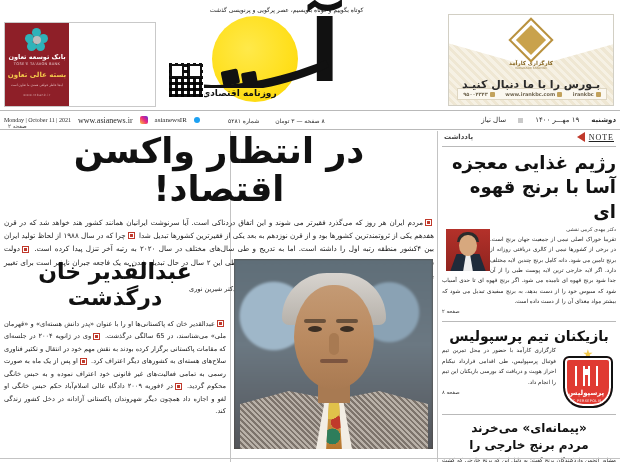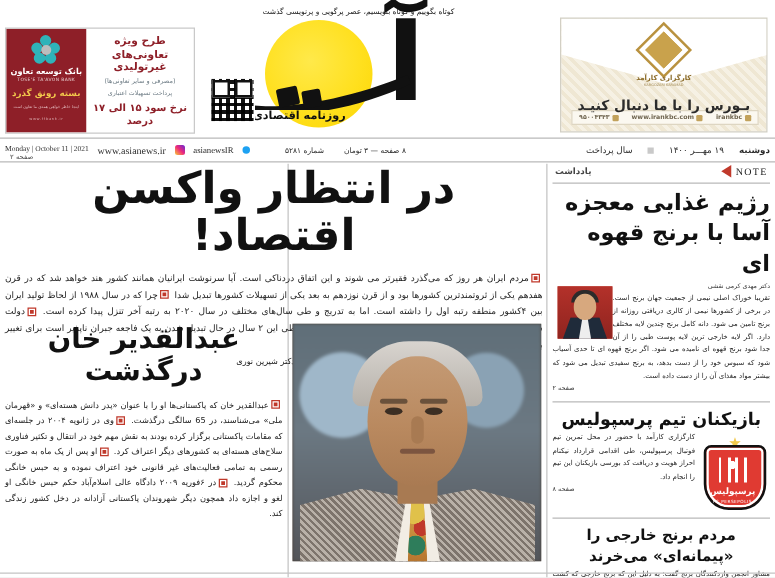--- a/index.html
+++ b/index.html
@@ -232,21 +232,21 @@
       linear-gradient(180deg,#d9a64c,#b5742e);
     clip-path:polygon(20% 0,80% 0,100% 100%,0 100%);
   }
 
   
   .rightcol{position:absolute;left:442px;top:0;width:174px;}
   .note-bar{display:flex;align-items:center;justify-content:space-between;padding:1px 2px 2px 2px;}
   .note-fa{font-size:7px;color:#444;font-weight:bold;}
   .note-en{
     font-family:"Liberation Serif",serif;font-size:8px;letter-spacing:1px;color:#222;
-    display:flex;align-items:center;gap:4px;direction:ltr;
+    display:flex;align-items:center;gap:4px;direction:ltr;text-decoration:underline;
   }
   .flag{width:0;height:0;border-top:5px solid transparent;border-bottom:5px solid transparent;
         border-right:8px solid #c0392b;}
   .hr{height:1px;background:#b9b9b9;margin:2px 0 4px 0;}
   .hr2{height:1px;background:#b9b9b9;margin:7px 0 5px 0;}
 
   .note-head{font-size:18px;font-weight:bold;text-align:right;line-height:1.35;color:#111;}
   .note-body-wrap{position:relative;}
   .note-photo{
     float:left;width:44px;height:42px;margin:3px 0 2px 4px;overflow:hidden;background:#c0392b;
@@ -311,31 +311,23 @@
         <div class="flower">
           <i></i>
             <i></i>
             <i></i>
             <i></i>
             <i></i>
             <span></span>
         </div>
         <div class="bank-name">بانک توسعه تعاون</div>
         <div class="bank-name-en">TOSE'E TA'AVON BANK</div>
-        <div class="bank-pkg">بسته رونق گذرد</div>
+        <div class="bank-pkg">بسته عالی تعاون</div>
         <div class="bank-sub">اینجا خاطر خواهی همه‌ی ما تعاون است</div>
         <div class="bank-url">www.ttbank.ir</div>
-      </div>
-      <div class="text-side">
-        <div class="ad-h1">طرح ویژه تعاونی‌های غیرتولیدی</div>
-        <div class="ad-h2">(مصرفی و سایر تعاونی‌ها)</div>
-        <div class="ad-h3">پرداخت تسهیلات اعتباری</div>
-        <div class="ad-rate">نرخ سود ۱۵ الی ۱۷ درصد</div>
-        <div class="ad-rate">بازپرداخت حداکثر ۴۸ ماهه</div>
-
       </div>
     </div>
 
     <div class="masthead">
       <div class="tagline">کوتاه بگوییم و کوتاه بنویسیم، عصر پرگویی و پرنویسی گذشت</div>
       <div class="sun"></div>
       <div class="logo-alef">آ</div>
       <div class="logo-swoosh">
         <svg width="132" height="30" viewBox="0 0 132 30">
           <path d="M2 26 C 30 30, 80 22, 128 2 L 131 9 C 84 31, 32 38, 1 31 Z" fill="#111"></path>
@@ -382,32 +374,32 @@
       <span class="tw-dot"></span>
     </div>
     <div class="info-mid">
       <span><span>۸ صفحه</span> — <span>۳ تومان</span></span>
       <span>شماره ۵۲۸۱</span>
     </div>
     <div class="info-right">
       <span class="day">دوشنبه</span>
       <span>۱۹ مهـــر ۱۴۰۰</span>
       <span class="sq"></span>
-      <span>سال پرداخت</span>
+      <span>سال نیاز</span>
     </div>
   </div>
 
   <div class="columns">
     <div class="vrule r1"></div>
     <div class="vrule r2"></div>
 
     <div class="lead">
       <div class="lead-head">در انتظار واکسن اقتصاد!</div>
       <div class="lead-body">
-        <span class="bull"></span><span>مردم ایران هر روز که می‌گذرد فقیرتر می شوند و این اتفاق دردناکی است. آیا سرنوشت ایرانیان همانند کشور هند خواهد شد که در قرن هفدهم یکی از ثروتمندترین کشورها بود و از قرن نوزدهم به بعد یکی از تسهیلات کشورها تبدیل شدا</span>
+        <span class="bull"></span><span>مردم ایران هر روز که می‌گذرد فقیرتر می شوند و این اتفاق دردناکی است. آیا سرنوشت ایرانیان همانند کشور هند خواهد شد که در قرن هفدهم یکی از ثروتمندترین کشورها بود و از قرن نوزدهم به بعد یکی از فقیرترین کشورها تبدیل شدا</span>
         <span class="bull"></span><span>چرا که در سال ۱۹۸۸ از لحاظ تولید ایران بین ۴کشور منطقه رتبه اول را داشته است. اما به تدریج و طی سال‌های مختلف در سال ۲۰۲۰ به رتبه آخر تنزل پیدا کرده است.</span>
         <span class="bull"></span><span>دولت سیزدهم باید بپذیرد که شرایط امروز کشور و فقر خاموشی که در طی این ۲ سال در حال تبدیل شدن به یک فاجعه جبران ناپذیر است برای تغییر بنیادین نیاز به اقدامات بنیادین و شجاعانه دارد...</span>
       </div>
       <div class="lead-byline">
         <span class="tri"></span>
         <span>دکتر شیرین نوری</span>
       </div>
       <div class="pgref" style="top:-8px;">صفحه ۲</div>
     </div>
 
@@ -478,22 +470,22 @@
             <div class="crest-txt-en">FC PERSEPOLIS</div>
           </div>
           <div class="sport-body">کارگزاری کارآمد با حضور در محل تمرین تیم فوتبال پرسپولیس، طی اقدامی قرارداد نیکنام احراز هویت و دریافت کد بورسی بازیکنان این تیم را انجام داد.</div>
           <div class="pgline">صفحه ۸</div>
         </div>
       </div>
 
       <div class="hr2"></div>
 
       <div>
+        <div class="rice-head">«پیمانه‌ای» می‌خرند</div>
         <div class="rice-head">مردم برنج خارجی را</div>
-        <div class="rice-head">«پیمانه‌ای» می‌خرند</div>
         <div class="rice-body">مشاور انجمن واردکنندگان برنج گفت: به دلیل این که برنج خارجی که کشت آن باز شده ممنوع بوده اما قدرت خرید مردم از قدر کاهش پیدا کرده که برخی سوپر مارکتی‌ها کیسه برنج‌های خارجی را باز کردند و برنج خارجی را پیمانه‌ای به مردم می‌فروشند.</div>
       </div>
 
     </div>
   </div>
 
   <div class="bottomrule"></div>
 </div>
 
 </body></html>

